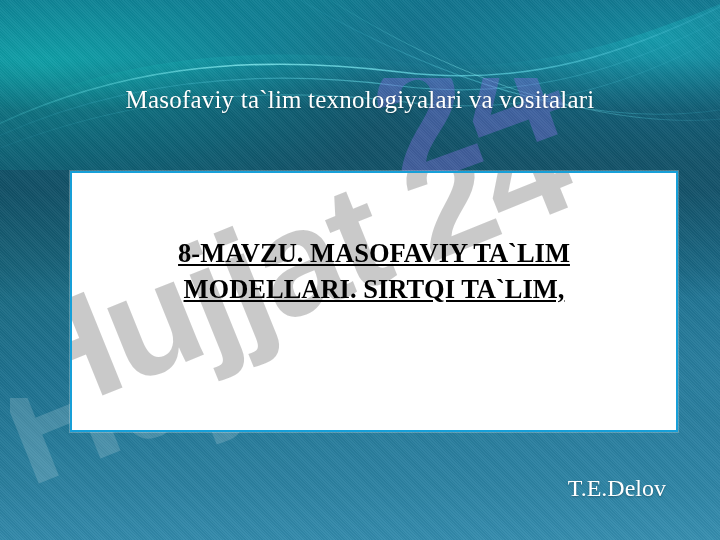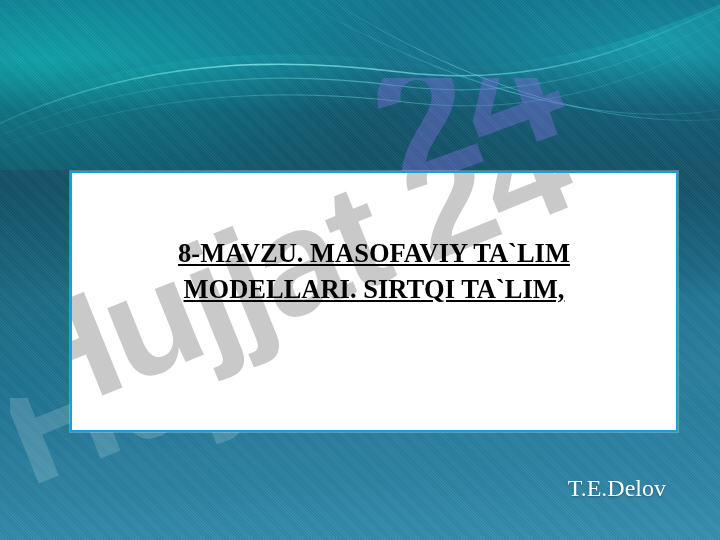--- a/index.html
+++ b/index.html
@@ -273,20 +273,21 @@
   <div class="wm-purple">
     <div class="wm-purple-text">24</div>
   </div>
 
   <div class="bg-hatch"></div>
 
   <div class="wm-grey-outer">
     <div class="wm-grey-outer-text">Hujjat 24</div>
   </div>
 
+  <div class="header-title">Masofaviy ta`lim texnologiyalari va vositalari</div>
 
   <div class="content-box">
     <div class="wm-grey-inner">
       <div class="wm-grey-text">Hujjat 24</div>
     </div>
     <div class="title-block">
       <div class="title-line">8-MAVZU. MASOFAVIY TA`LIM</div>
       <div class="title-line">MODELLARI. SIRTQI TA`LIM,</div>
     </div>
   </div>

